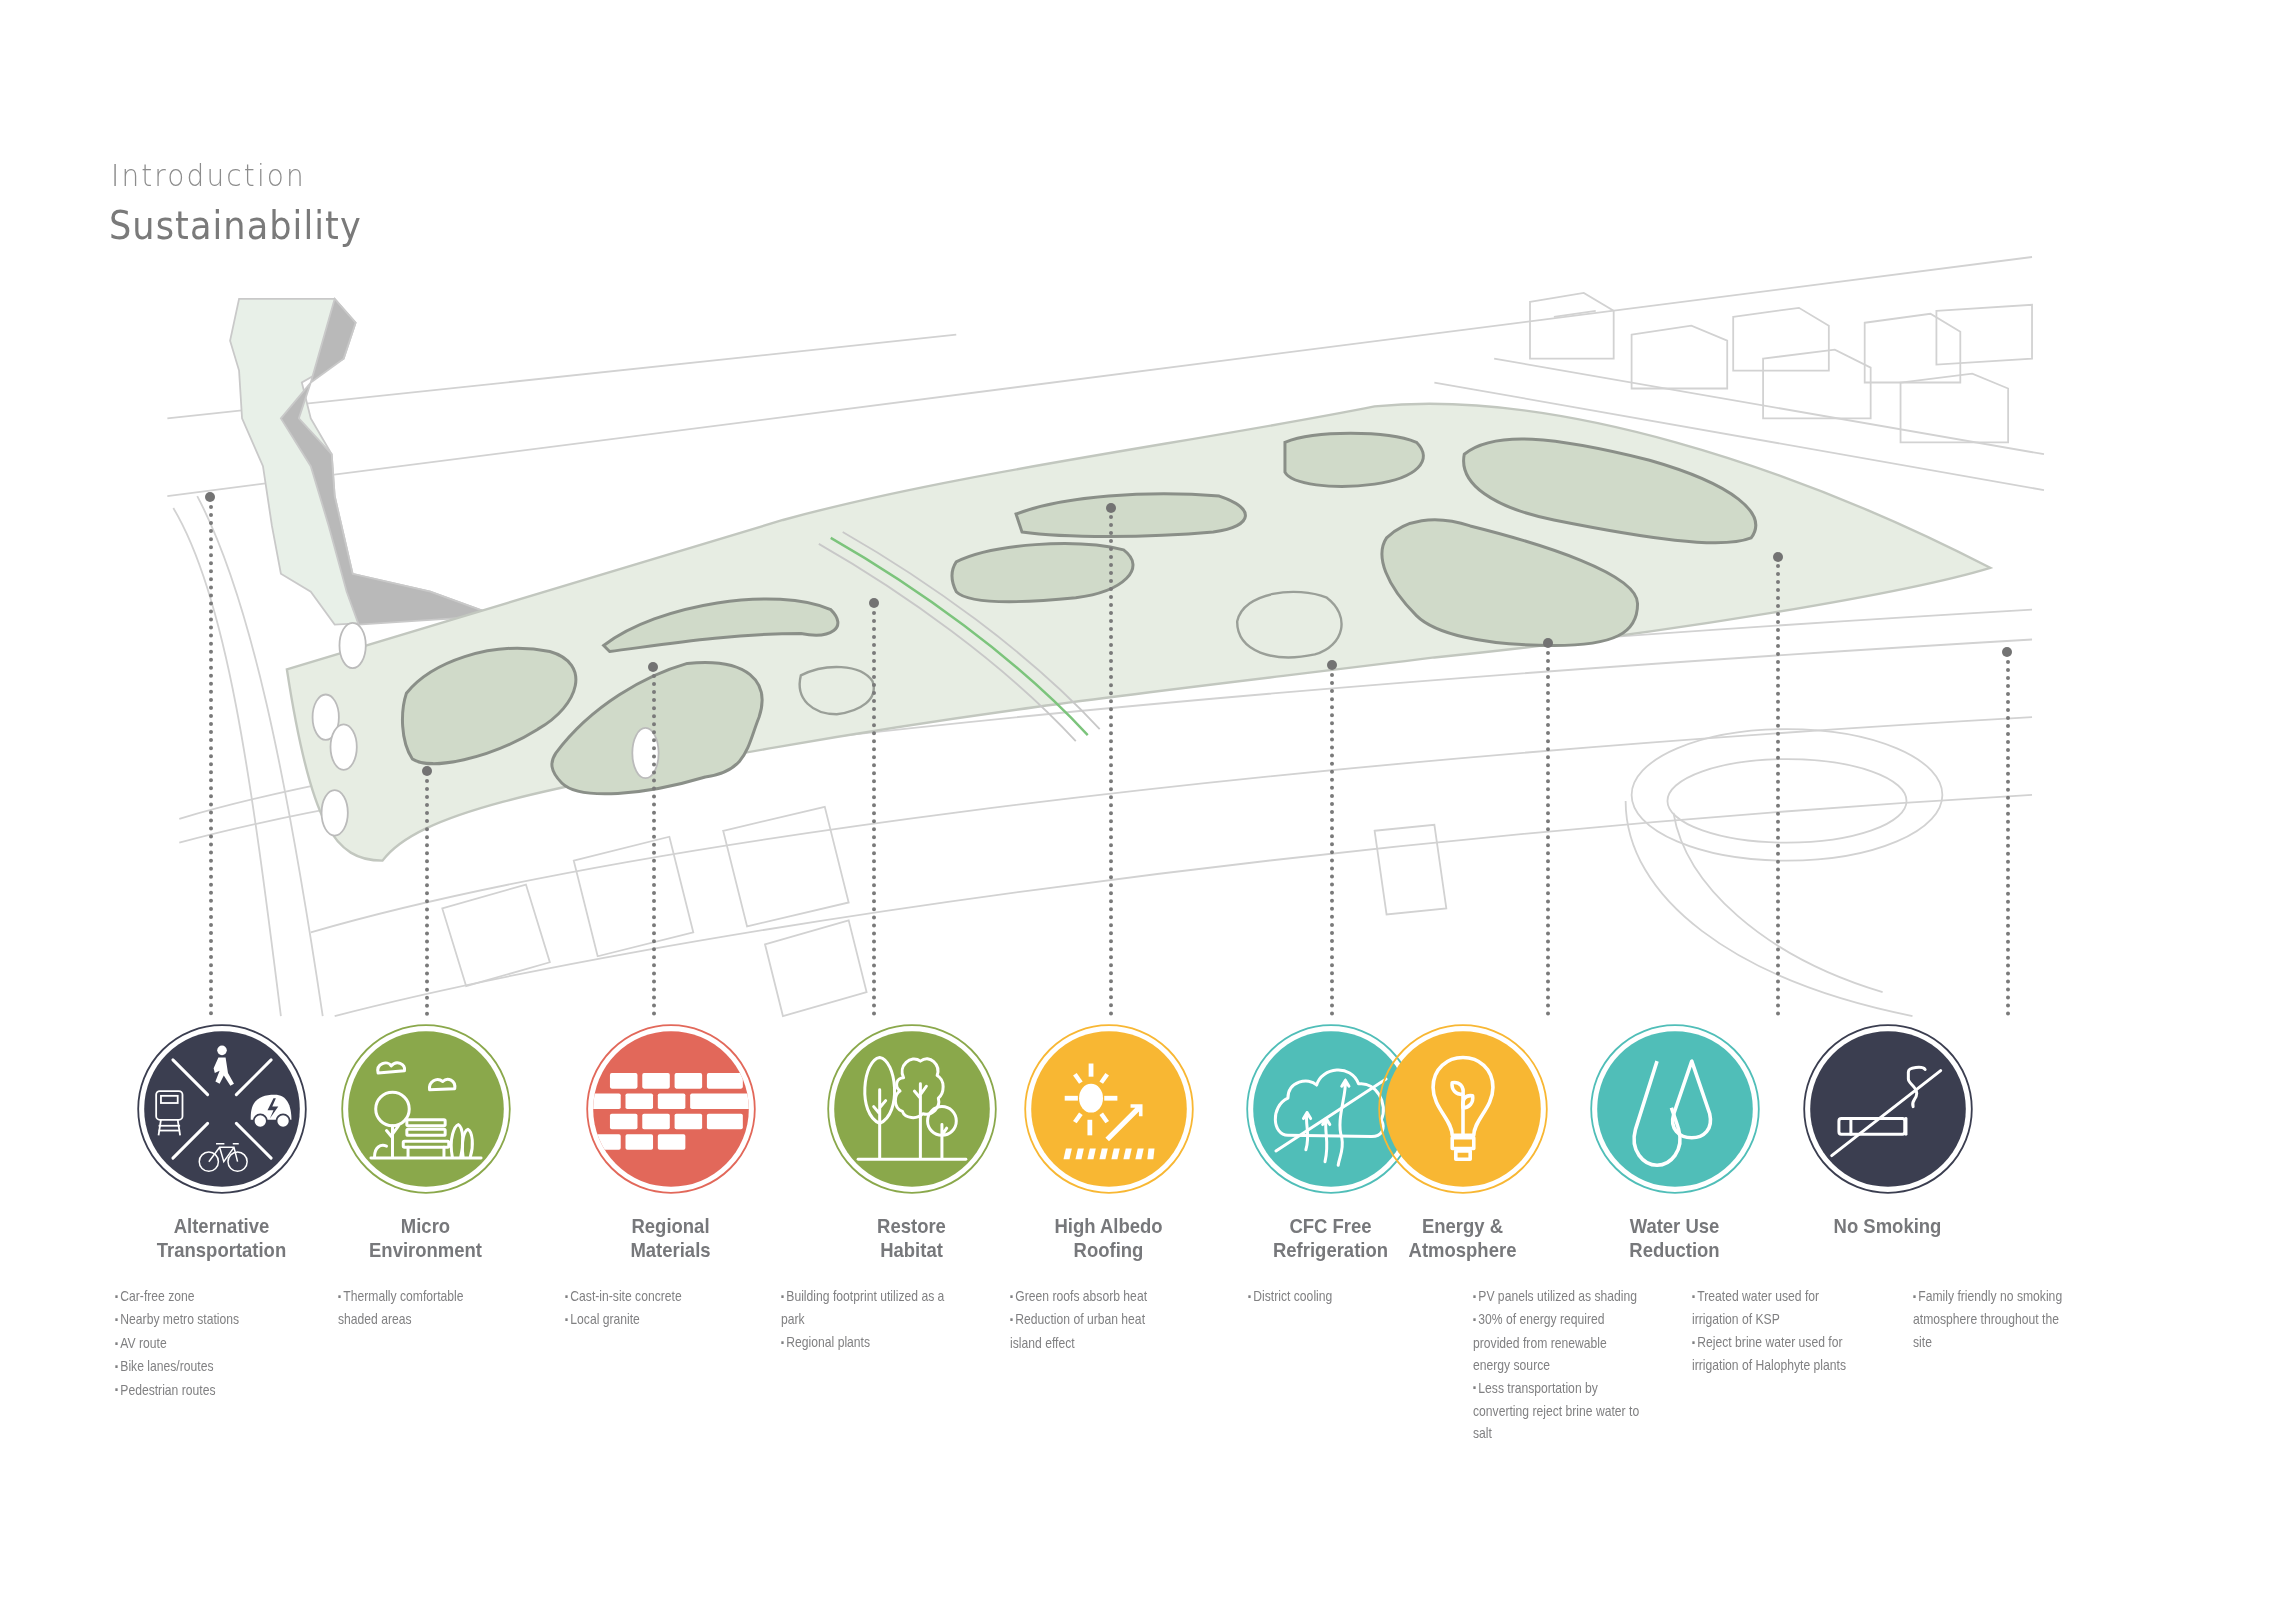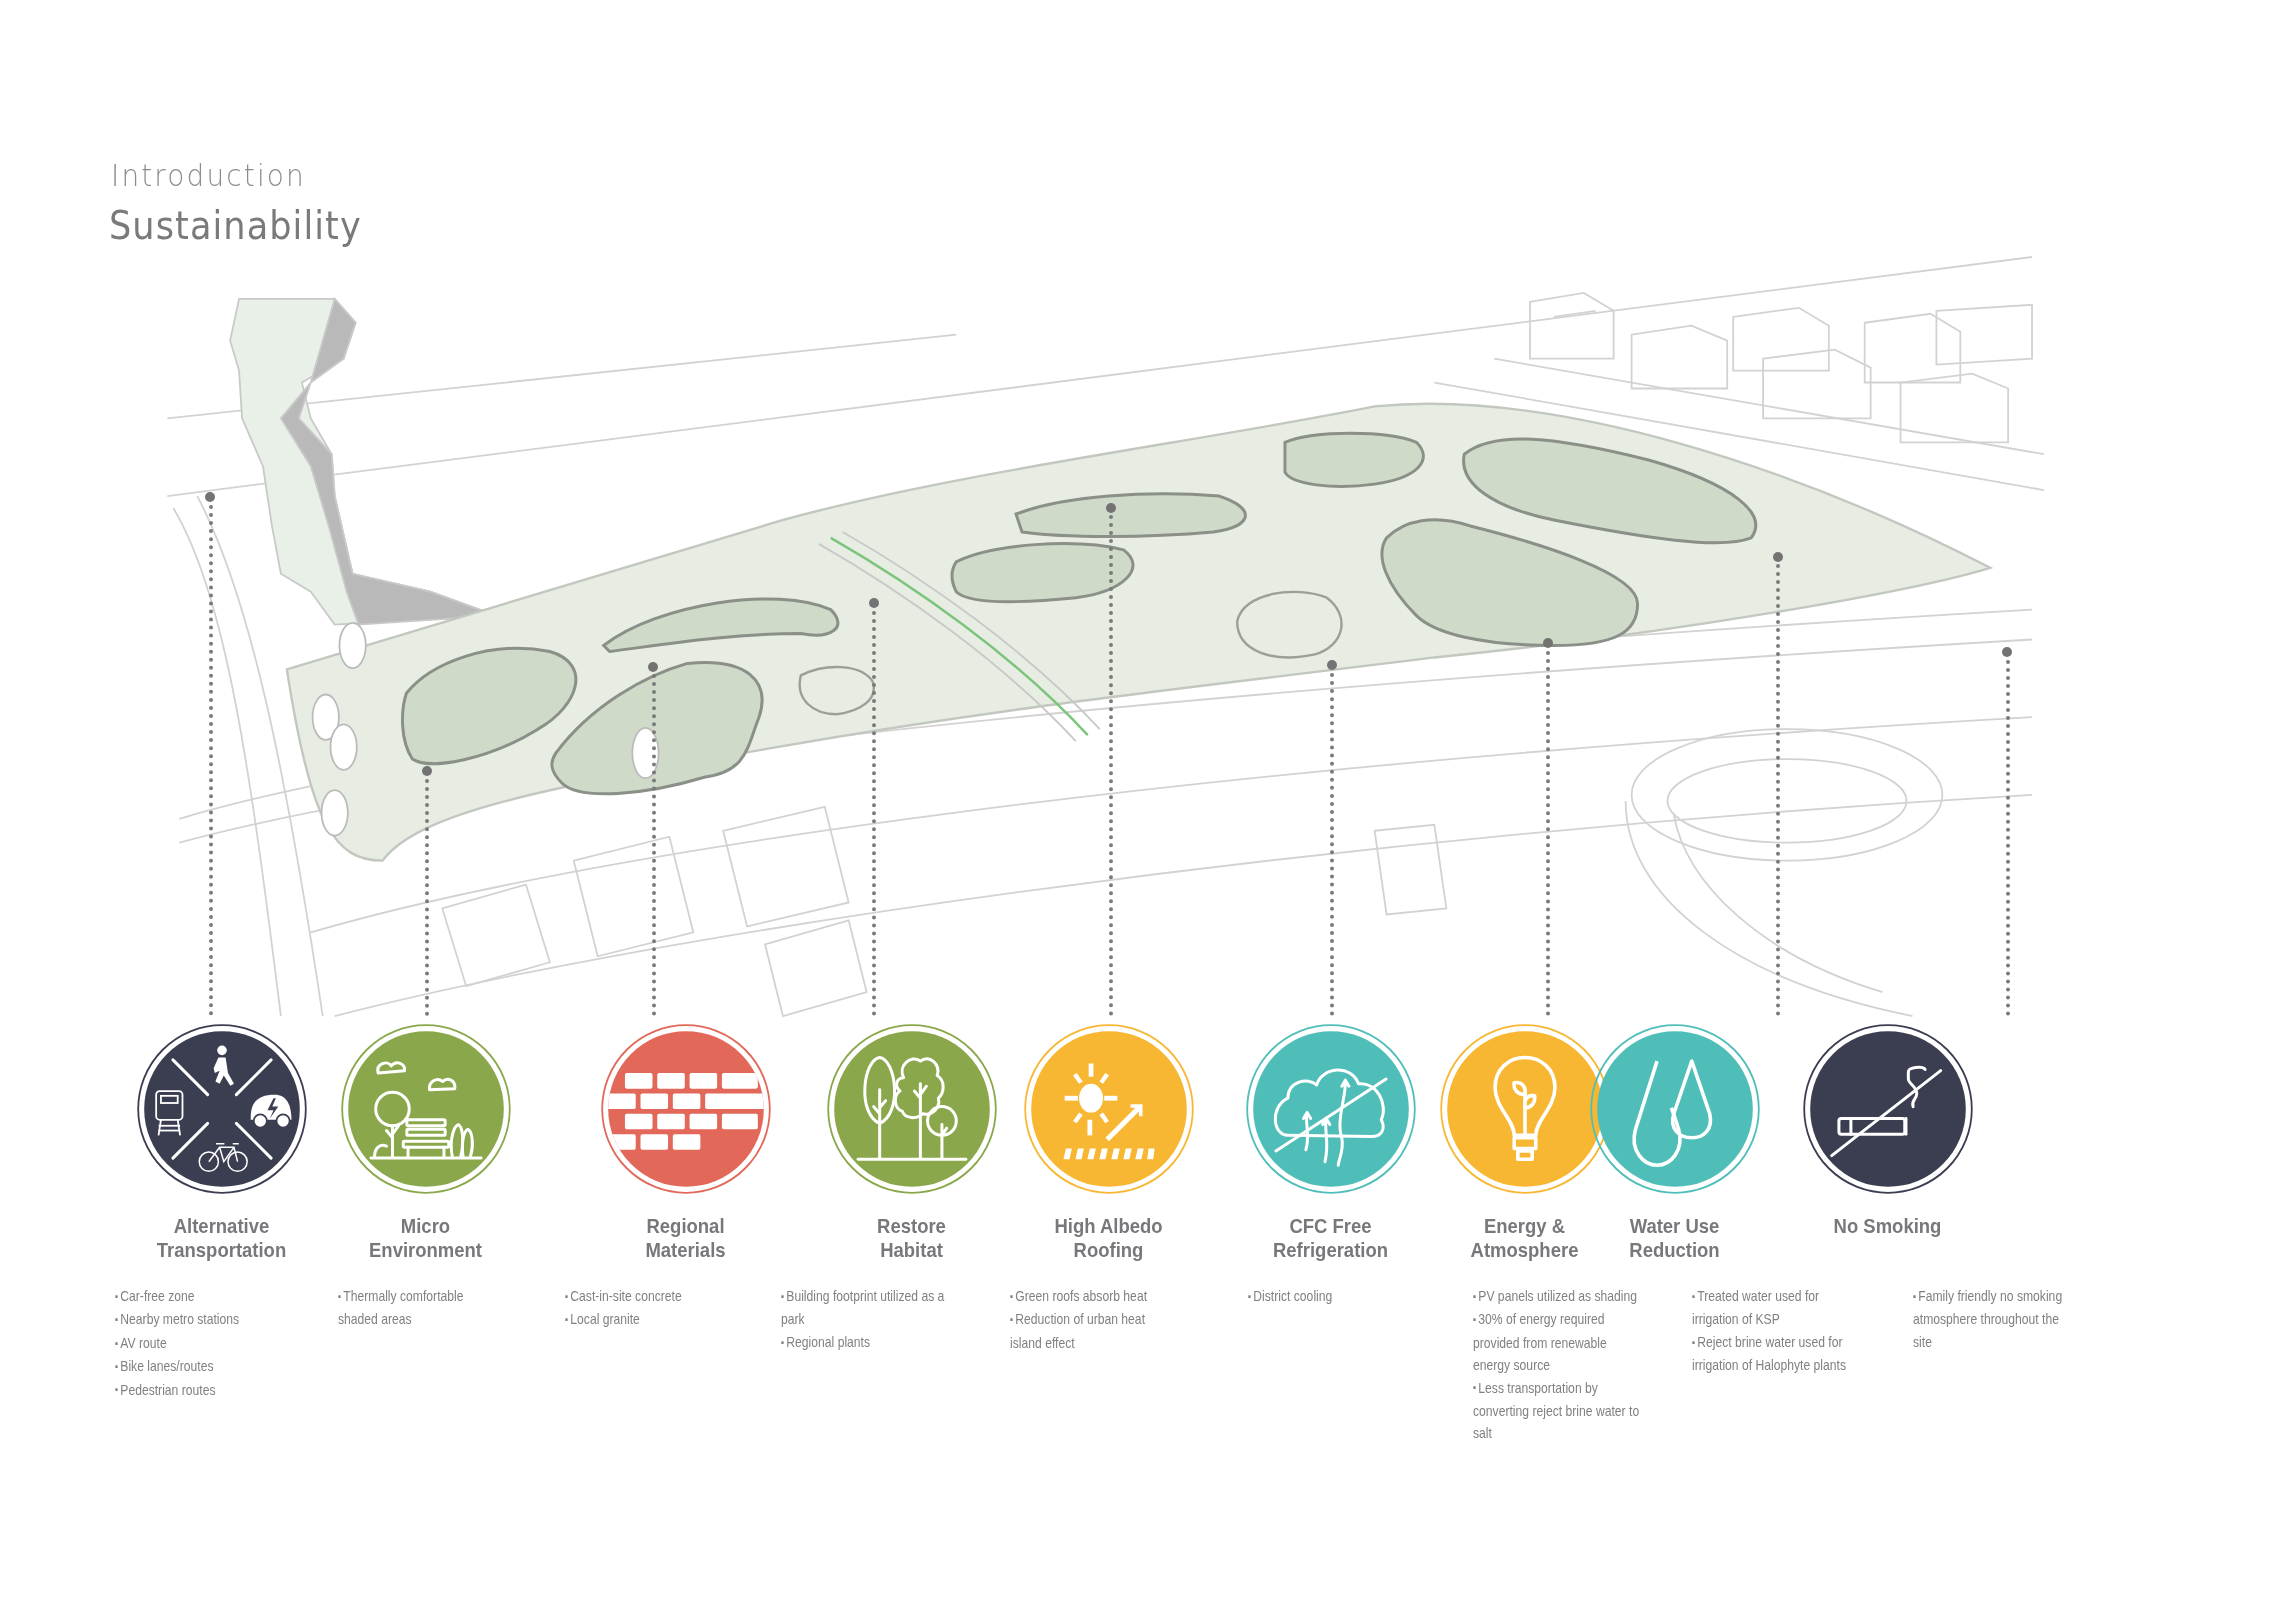--- a/index.html
+++ b/index.html
@@ -221,21 +221,21 @@
   </div>
   <div class="feature-title">
     <div>Micro</div>
     <div>Environment</div>
   </div>
 </div>
 <ul class="bullets" style="left:338px">
   <li>Thermally comfortable shaded areas</li>
 </ul>
 
-<div class="feature" style="left:686px">
+<div class="feature" style="left:671px">
   <div class="badge">
     <svg viewBox="0 0 284 284">
       <defs>
           <clipPath id="clipR">
             <circle cx="142" cy="142" r="130"></circle>
           </clipPath>
         </defs>
       <circle cx="142" cy="142" r="140" fill="none" stroke="#e2685a" stroke-width="3"></circle>
       <circle cx="142" cy="142" r="130" fill="#e2685a"></circle>
       <g fill="#fff" clip-path="url(#clipR)">
@@ -348,21 +348,21 @@
   </div>
   <div class="feature-title">
     <div>CFC Free</div>
     <div>Refrigeration</div>
   </div>
 </div>
 <ul class="bullets" style="left:1248px">
   <li>District cooling</li>
 </ul>
 
-<div class="feature" style="left:1525px">
+<div class="feature" style="left:1463px">
   <div class="badge">
     <svg viewBox="0 0 284 284">
       <circle cx="142" cy="142" r="140" fill="none" stroke="#f8b733" stroke-width="3"></circle>
       <circle cx="142" cy="142" r="130" fill="#f8b733"></circle>
       <g fill="none" stroke="#fff" stroke-width="6" stroke-linecap="round" stroke-linejoin="round">
         <path d="M124 186 C 124 160, 92 140, 92 106 C 92 74, 116 56, 142 56 C 168 56, 192 74, 192 106 C 192 140, 160 160, 160 186 Z"></path>
         <rect x="124" y="190" width="36" height="18"></rect>
         <rect x="130" y="212" width="24" height="14"></rect>
         <path d="M142 186 L142 118"></path>
         <path d="M142 118 C 130 118, 122 110, 124 98 C 136 96, 144 104, 142 118 Z"></path>

